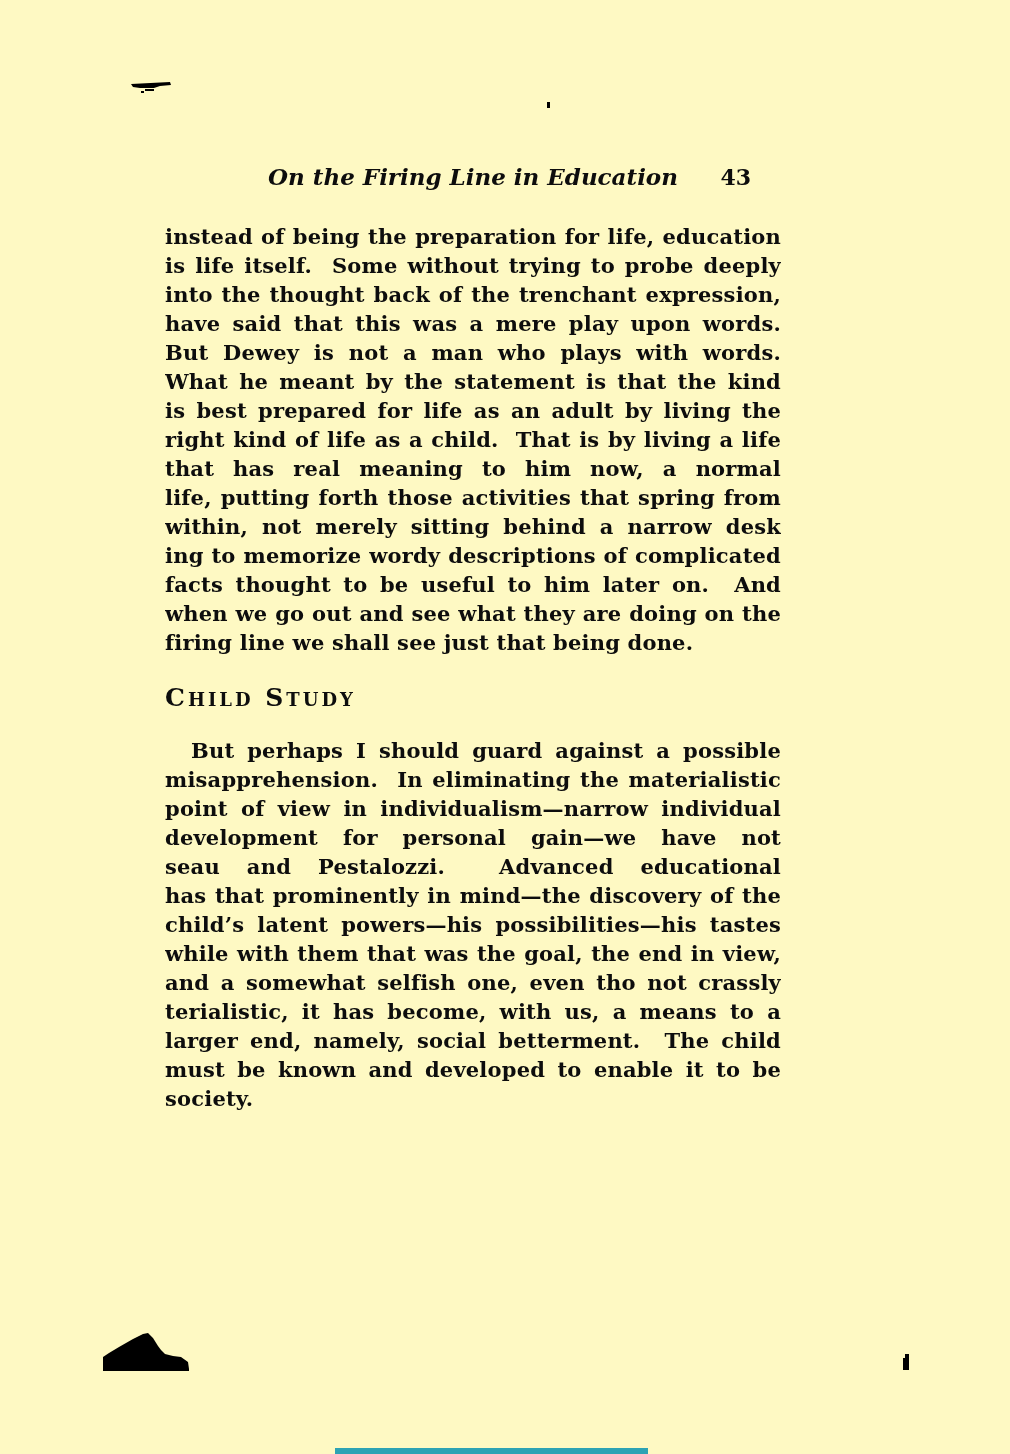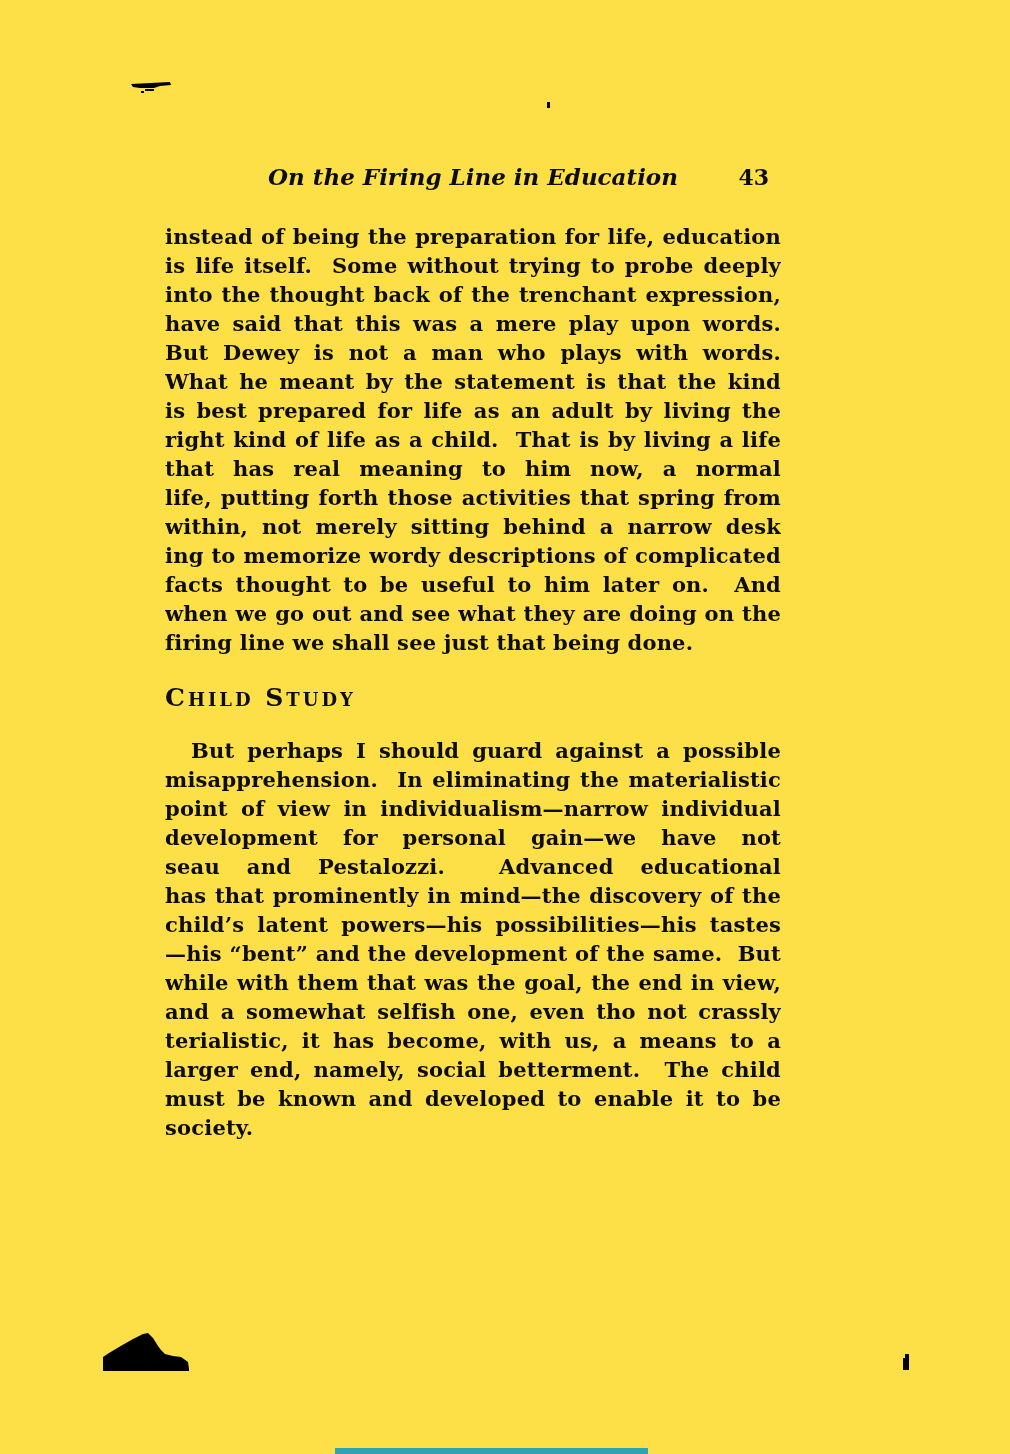--- a/index.html
+++ b/index.html
@@ -24,21 +24,21 @@
     height: 30px;
     text-align: center;
     font-style: italic;
     font-weight: bold;
     font-size: 23px;
     line-height: 28px;
   }
   .page-number {
     position: absolute;
     top: 0;
-    right: 12px;
+    right: 30px;
     font-style: normal;
     font-weight: bold;
     font-size: 22px;
   }
   .para {
     position: absolute;
     left: 165px;
     width: 616px;
     font-size: 21px;
     font-weight: bold;
@@ -81,21 +81,21 @@
     position: absolute;
     top: 1448px;
     left: 335px;
     width: 313px;
     height: 6px;
   }
 </style>
 </head>
 <body>
 
-<div class="page" style="color: rgb(13, 13, 13); background: #fde047; text-decoration: underline;">
+<div class="page" style="color: rgb(13, 13, 13); background: #fef9c3; text-decoration: underline;">
 
   <svg class="artifact artifact-dash" viewBox="0 0 42 14" xmlns="http://www.w3.org/2000/svg">
     <polygon points="1,4 40,2 41,5 30,6 24,8 10,8 3,7" fill="#000"></polygon>
     <rect x="15" y="9" width="9" height="2" fill="#000"></rect>
     <rect x="11" y="11" width="3" height="2" fill="#000"></rect>
   </svg>
 
   <div class="artifact artifact-dot"></div>
 
   <div class="running-header">
@@ -124,21 +124,20 @@
   <h2 class="section-heading">Child Study</h2>
 
   <div class="para para-2 para-indent">
       <div class="text-line">But perhaps I should guard against a possible</div>
       <div class="text-line">misapprehension.&nbsp; In eliminating the materialistic</div>
       <div class="text-line">point of view in individualism—narrow individual</div>
       <div class="text-line">development for personal gain—we have not thrown</div>
       <div class="text-line">seau and Pestalozzi.&nbsp; Advanced educational thought</div>
       <div class="text-line">has that prominently in mind—the discovery of the</div>
       <div class="text-line">child’s latent powers—his possibilities—his tastes</div>
-      <div class="text-line">—his “bent” and the development of the same.&nbsp; But</div>
       <div class="text-line">while with them that was the goal, the end in view,</div>
       <div class="text-line">and a somewhat selfish one, even tho not crassly ma-</div>
       <div class="text-line">terialistic, it has become, with us, a means to a</div>
       <div class="text-line">larger end, namely, social betterment.&nbsp; The child</div>
       <div class="text-line">must be known and developed to enable it to be able</div>
       <div class="text-line">society.</div>
     </div>
 
   <svg class="artifact artifact-blob" viewBox="0 0 86 38" xmlns="http://www.w3.org/2000/svg">
     <polygon points="0,24 6,20 16,14 30,6 40,1 45,0 50,5 55,13 58,17 62,21 70,23 78,24 85,29 86,36 86,38 0,38" fill="#000"></polygon>

